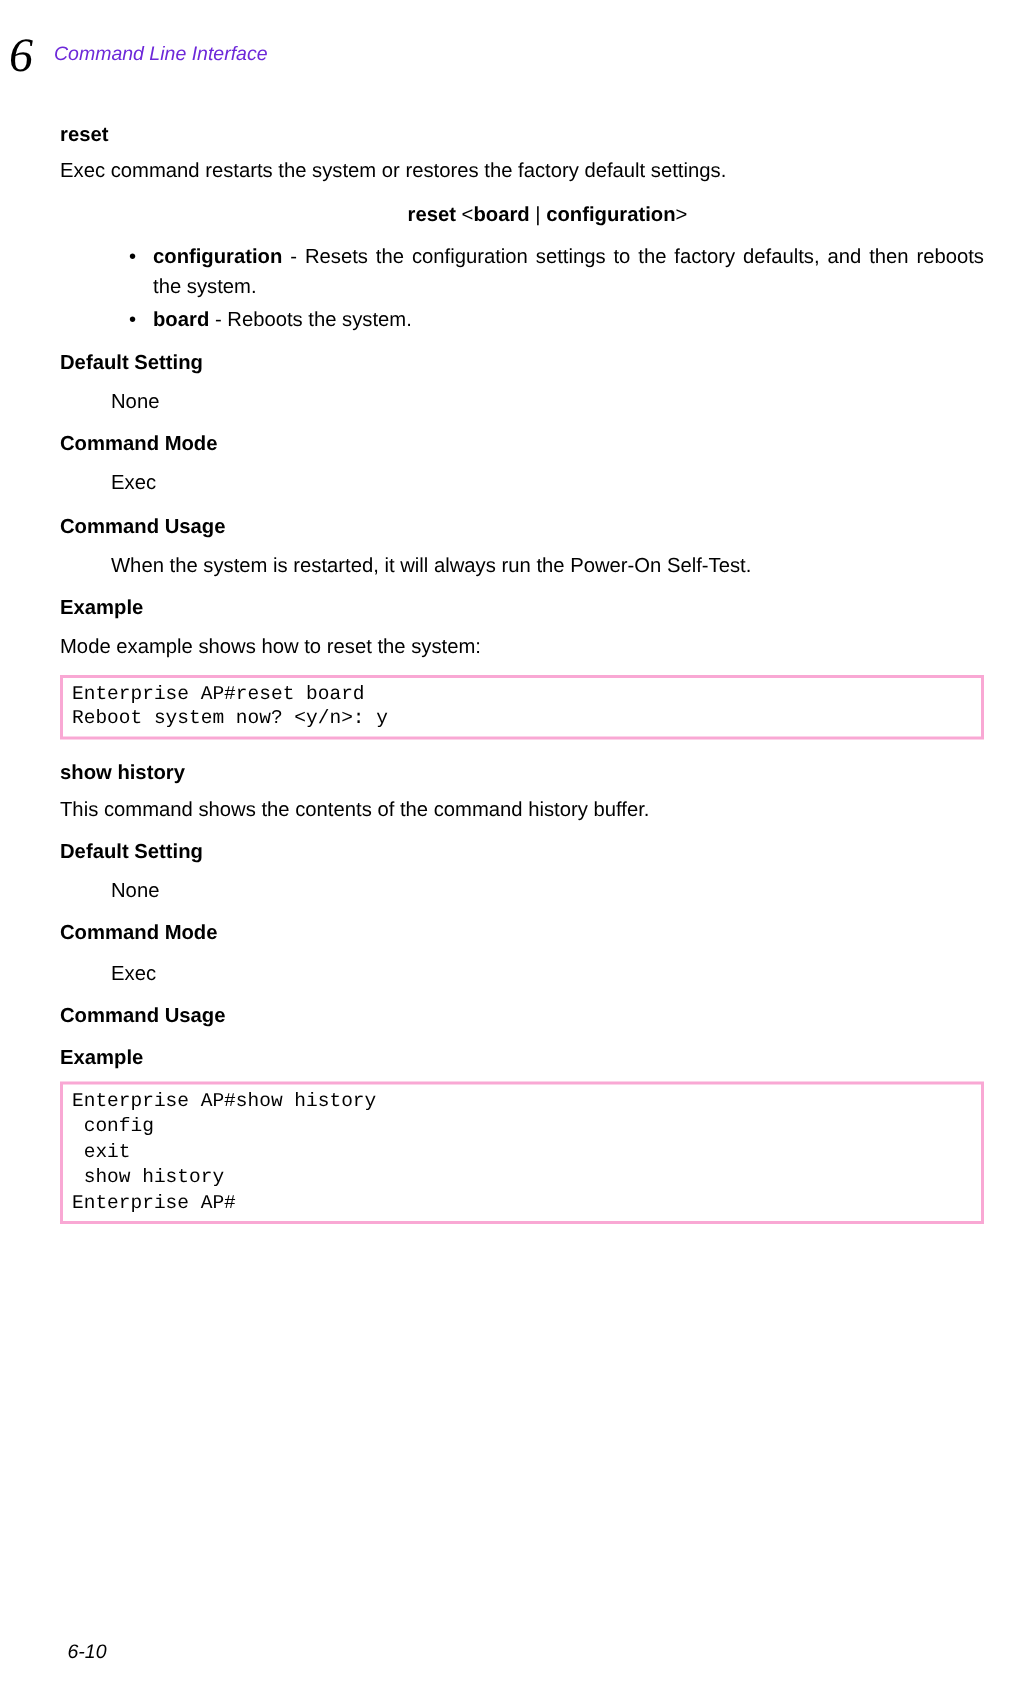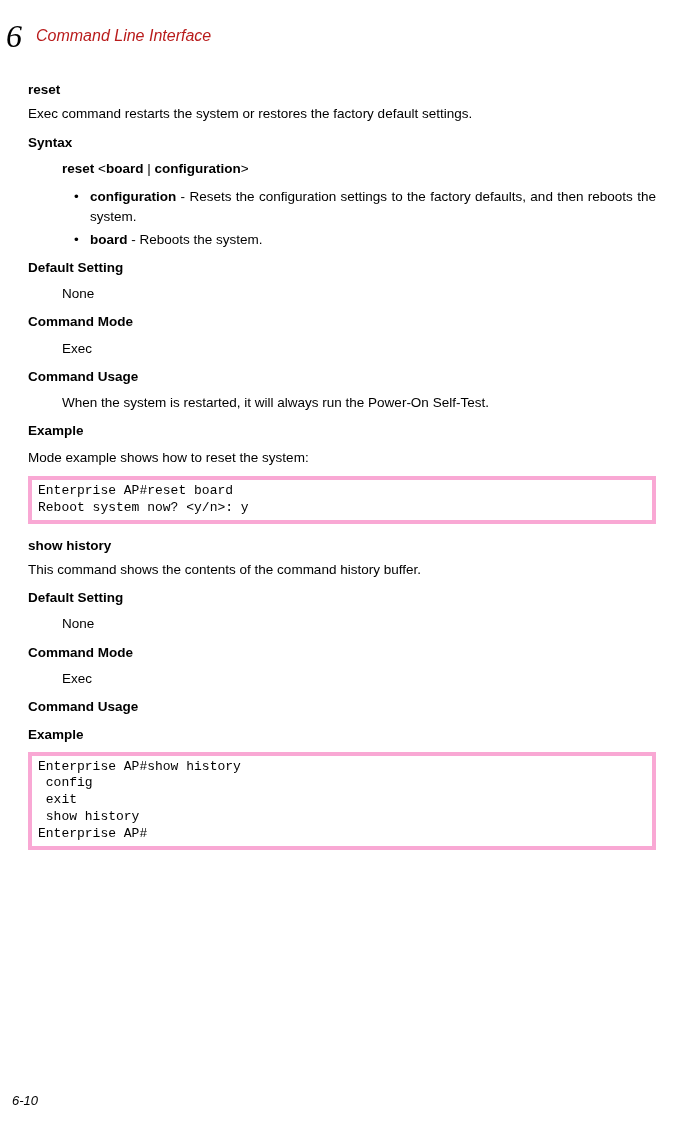--- a/index.html
+++ b/index.html
@@ -25,26 +25,27 @@
     }
     .chapter-num {
       font-size: 32px;
       font-weight: normal;
       font-style: italic;
       margin-left: 6px;
       margin-right: 14px;
       font-family: Georgia, serif;
     }
     .header-title {
-      font-size: 16px;
+      font-size: 13px;
       font-style: italic;
-      color: #b91c1c;
+      color: #6d28d9;
     }
     .content {
       padding: 0 28px 0 28px;
+      margin-left: 12px;
     }
     .cmd-title {
       font-weight: bold;
       margin-top: 12px;
       margin-bottom: 4px;
     }
     .para {
       margin-bottom: 8px;
       text-align: justify;
     }
@@ -53,20 +54,21 @@
       margin-top: 8px;
       margin-bottom: 6px;
     }
     .indent1 {
       padding-left: 34px;
       margin-bottom: 8px;
     }
     .syntax-line {
       padding-left: 34px;
       margin-bottom: 8px;
+      text-align: center;
     }
     .syntax-line b {
       font-weight: bold;
     }
     .bullet-list {
       list-style: none;
       padding-left: 46px;
       margin-bottom: 8px;
     }
     .bullet-list li {
@@ -75,50 +77,49 @@
       margin-bottom: 2px;
       text-align: justify;
     }
     .bullet-list li::before {
       content: "•";
       position: absolute;
       left: 0;
       top: 0;
     }
     .code-box {
-      border: 4px solid #f9a8d4;
+      border: 2px solid #f9a8d4;
       font-family: "Courier New", Courier, monospace;
       font-size: 13px;
       padding: 3px 6px;
       margin: 4px 0 10px 0;
       white-space: pre;
       line-height: 1.3;
     }
     .page-num {
       position: absolute;
       bottom: 18px;
-      left: 12px;
+      left: 45px;
       font-style: italic;
       font-size: 13px;
     }
   </style>
 </head>
 <body>
 
 <div class="header">
   <span class="chapter-num">6</span>
   <span class="header-title">Command Line Interface</span>
 </div>
 
 <div class="content">
 
   <div class="cmd-title">reset</div>
   <div class="para">Exec command restarts the system or restores the factory default settings.</div>
 
-  <div class="section-label">Syntax</div>
   <div class="syntax-line">
     <b>reset</b><span> &lt;</span><b>board</b><span> | </span><b>configuration</b><span>&gt;</span>
   </div>
 
   <ul class="bullet-list">
     <li><b>configuration</b><span> - Resets the configuration settings to the factory defaults, and then reboots the system.</span></li>
     <li><b>board</b><span> - Reboots the system.</span></li>
   </ul>
 
   <div class="section-label">Default Setting</div>

